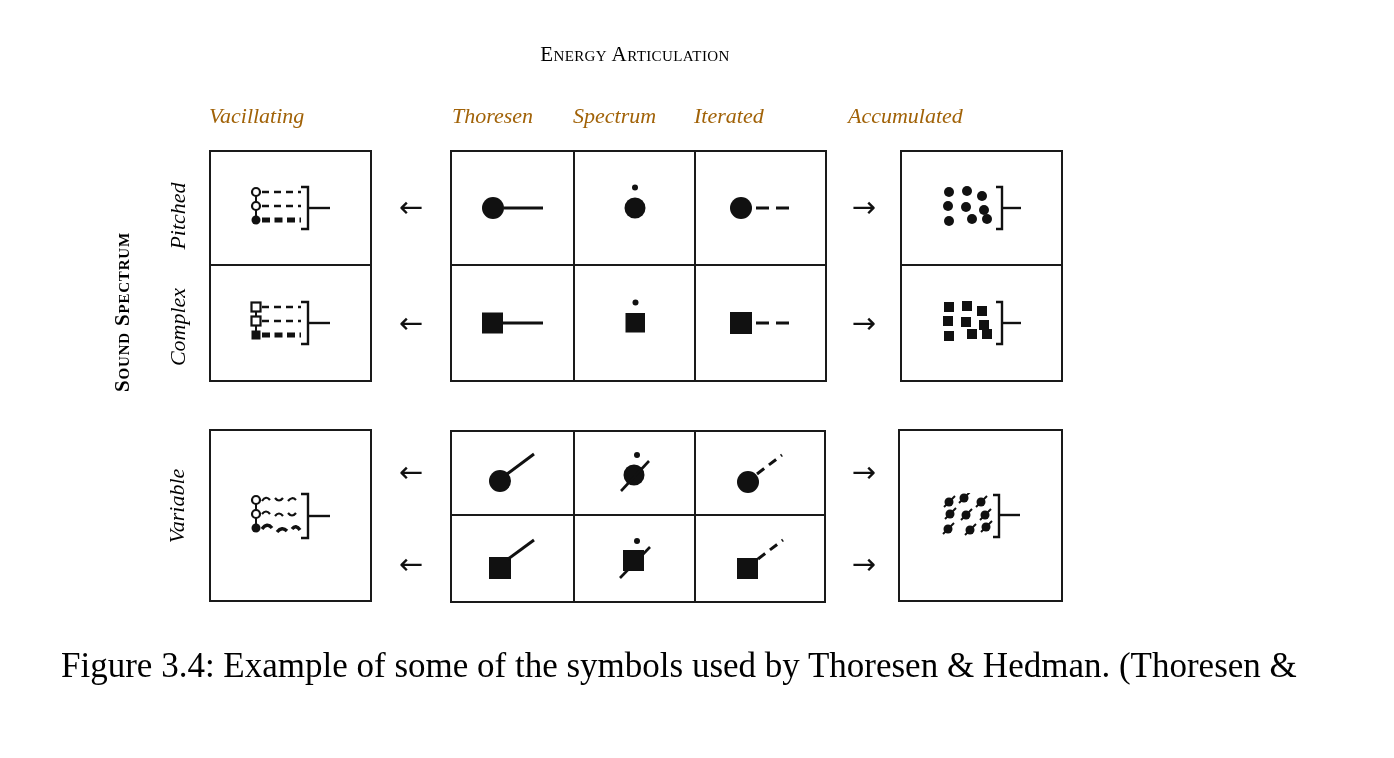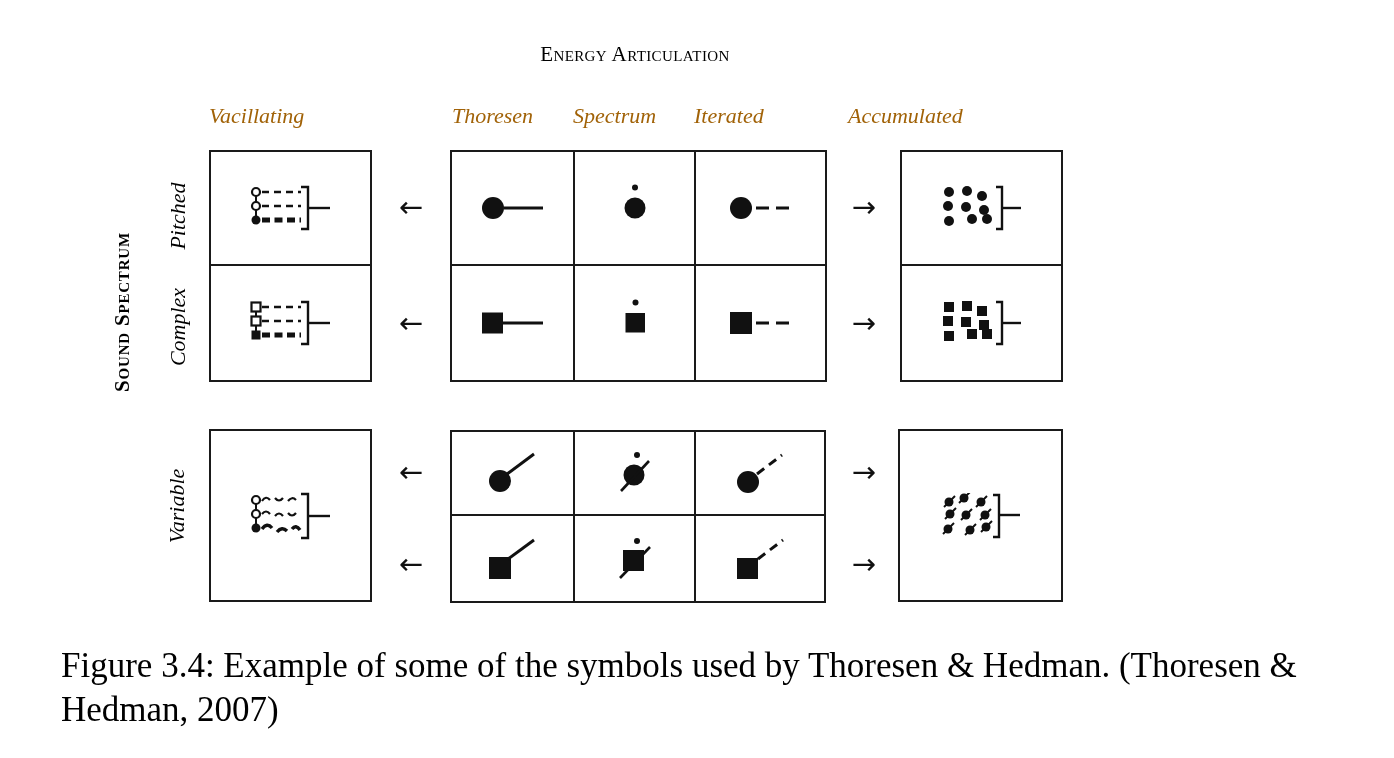--- a/index.html
+++ b/index.html
@@ -263,16 +263,15 @@
   <div class="arrow" style="left:395px;top:457px;">←</div>
   <div class="arrow" style="left:395px;top:549px;">←</div>
 
   <div class="arrow" style="left:848px;top:192px;">→</div>
   <div class="arrow" style="left:848px;top:308px;">→</div>
   <div class="arrow" style="left:848px;top:457px;">→</div>
   <div class="arrow" style="left:848px;top:549px;">→</div>
 
   <div class="caption">
     <div>Figure 3.4: Example of some of the symbols used by Thoresen &amp; Hedman. (Thoresen &amp;</div>
-    <div>Hedman, 2007)</div>
   </div>
 
 </div>
 
 </body></html>

